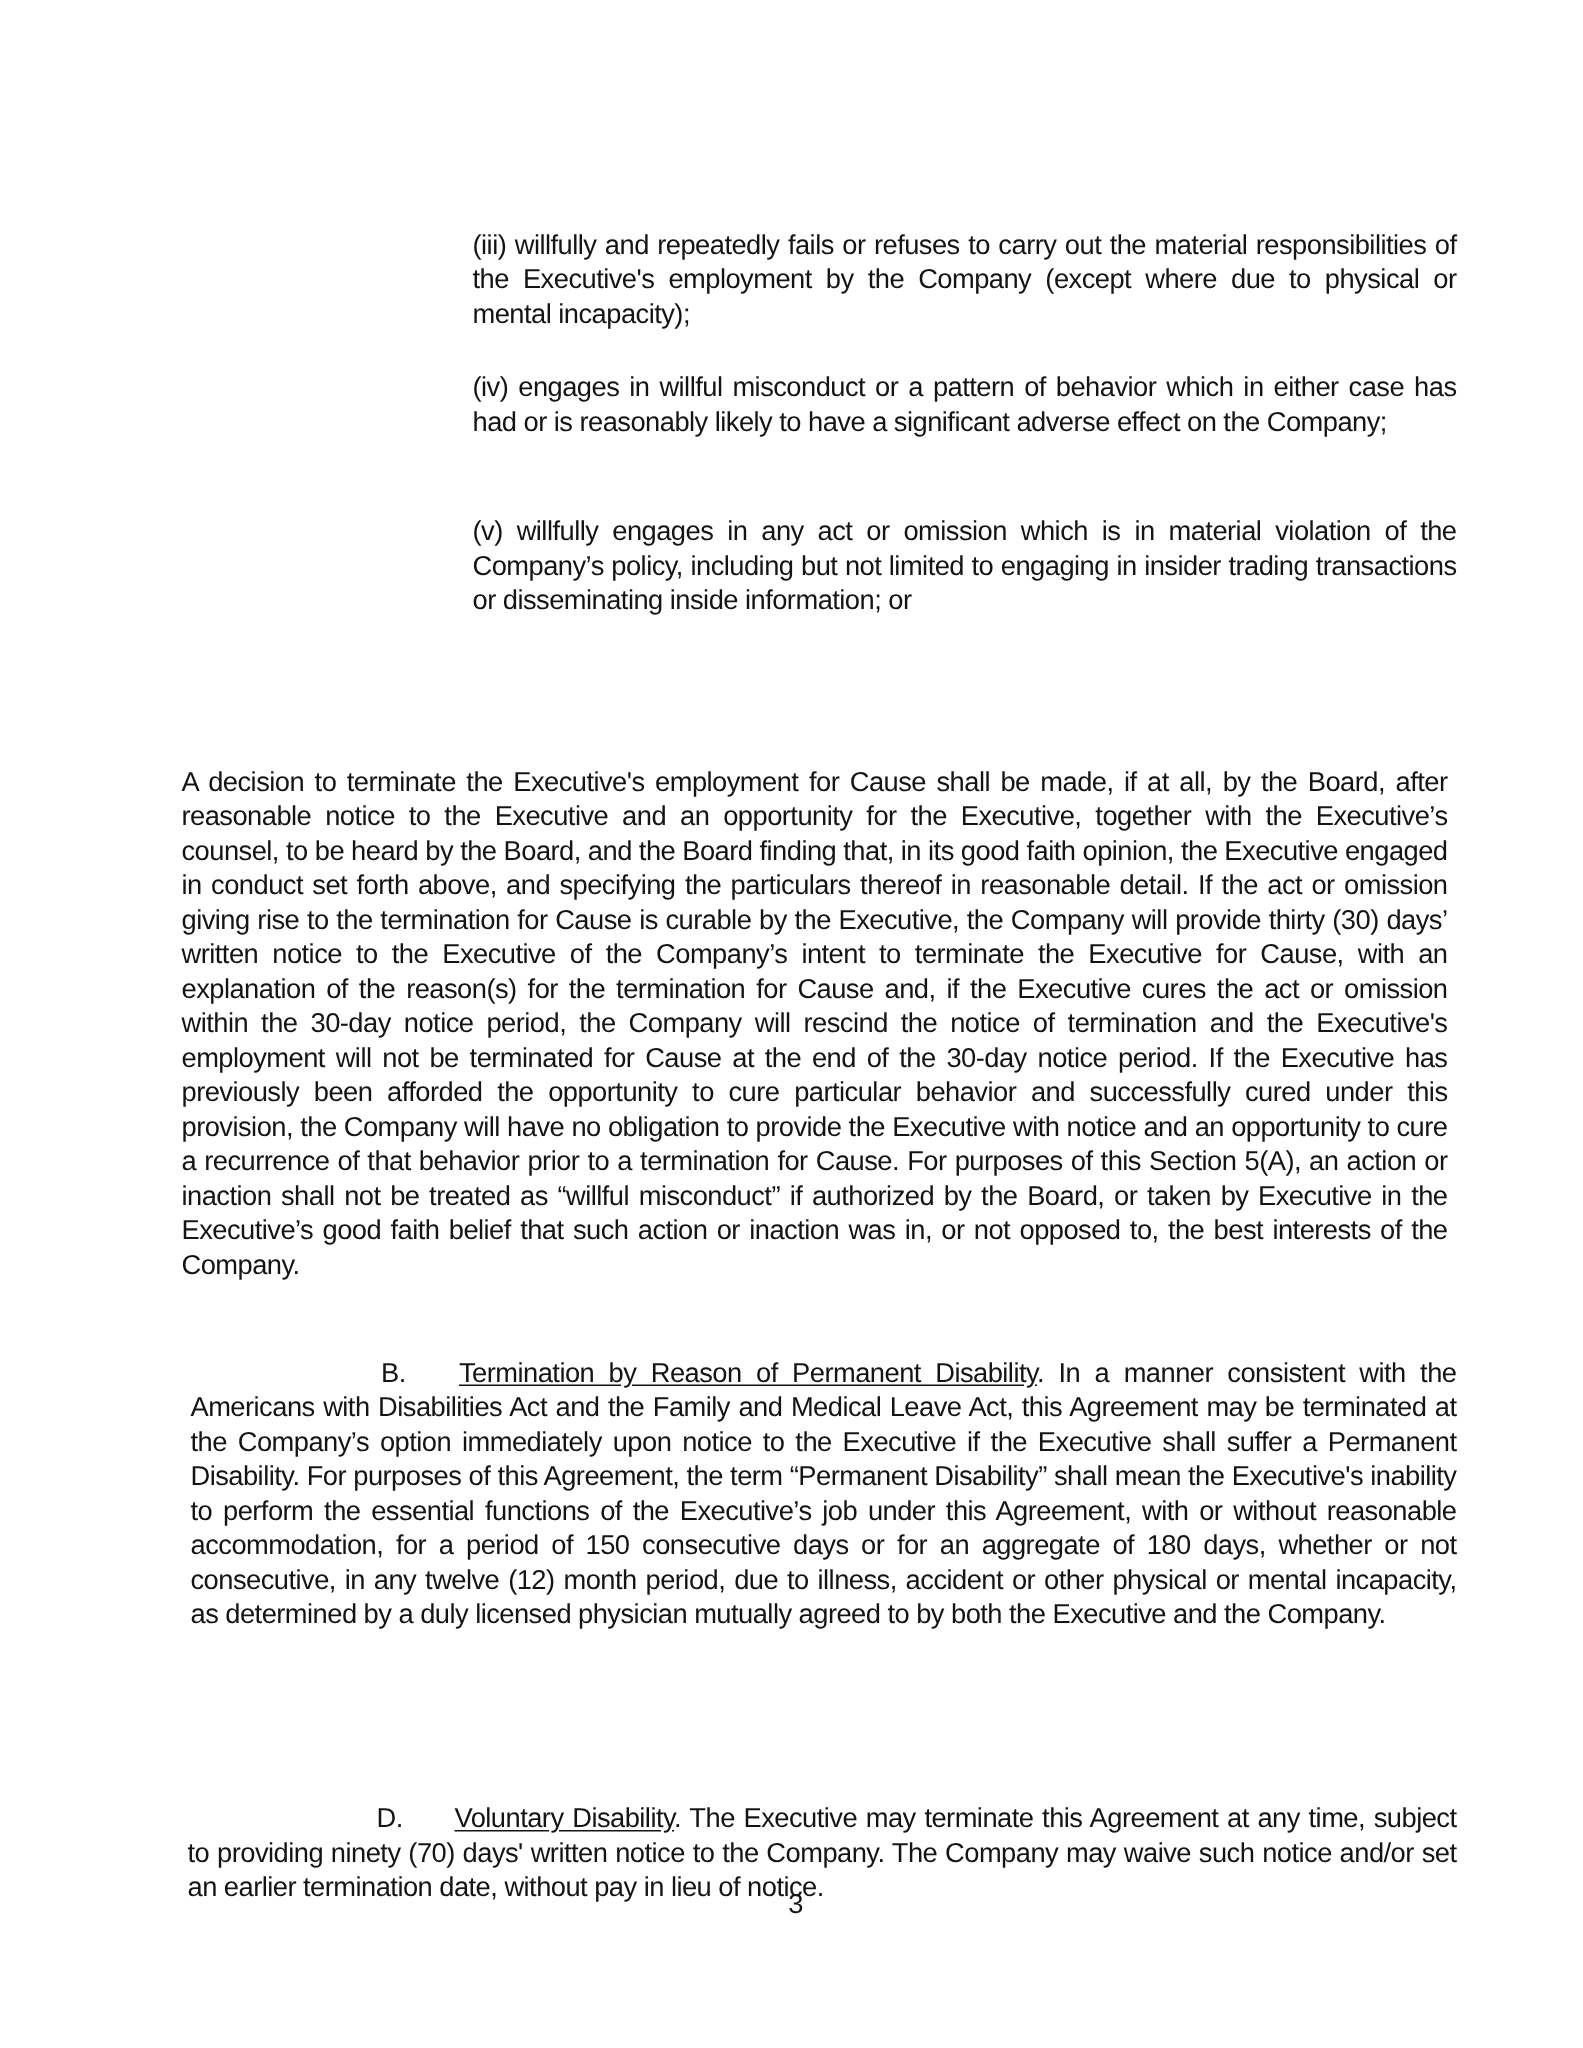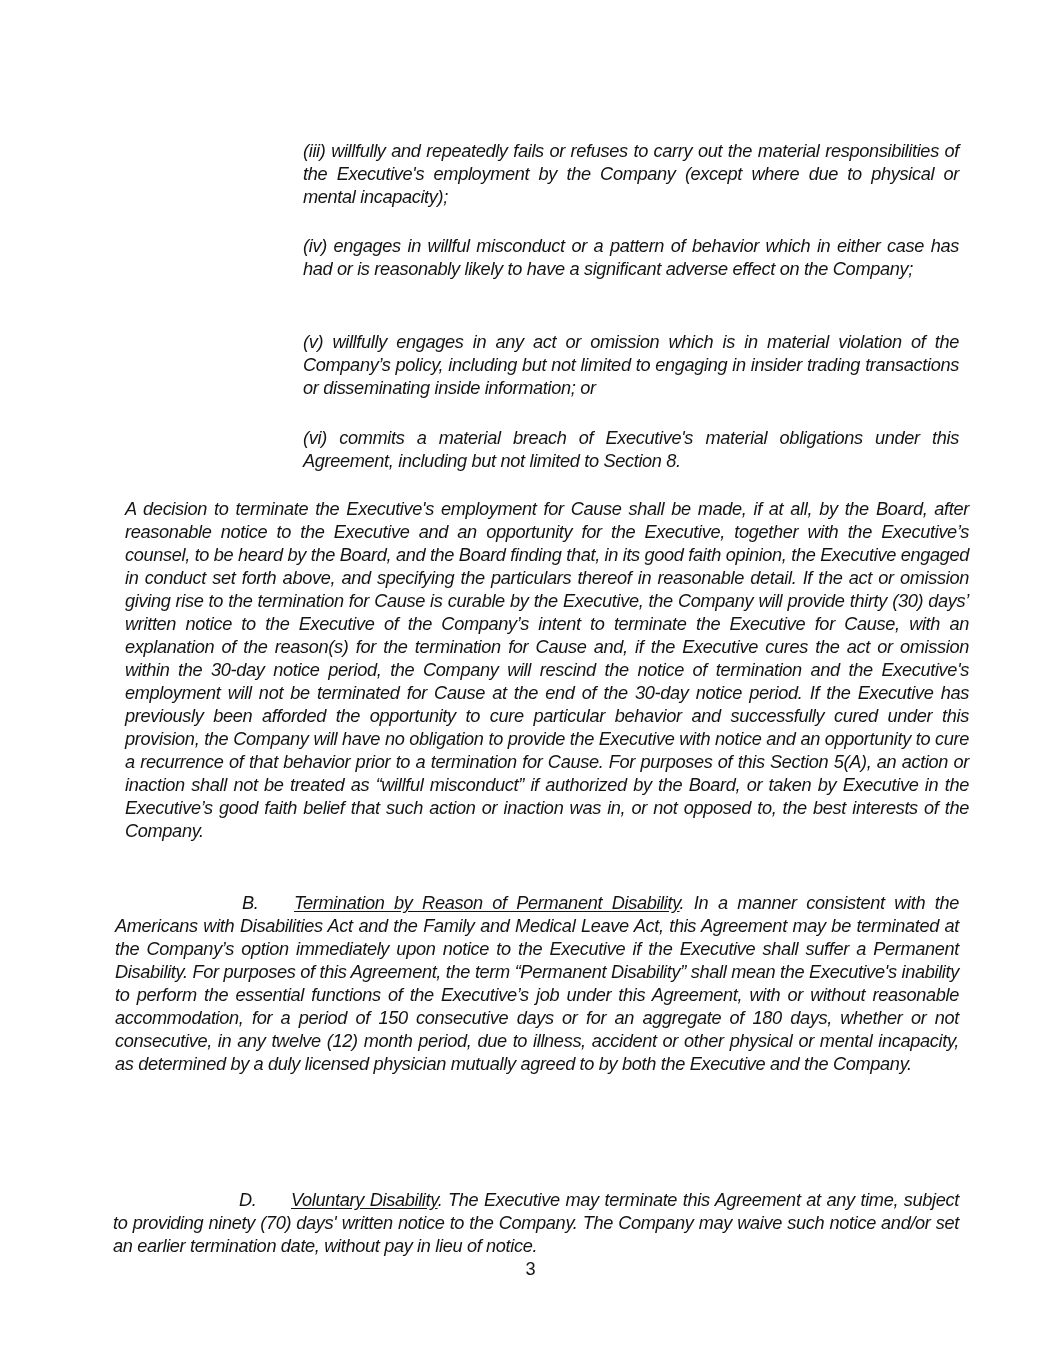--- a/index.html
+++ b/index.html
@@ -19,37 +19,36 @@
     }
     .page {
       position: absolute;
       left: 0;
       top: 0;
       width: 1055px;
       height: 1365px;
     }
     .p {
       position: absolute;
-      margin: 4px;
+      margin: 16px;
       text-align: justify;
       text-align-last: left;
       letter-spacing: -0.35px;
       word-spacing: 0px;
-      font-style: italic;
     }
     .sub {
       left: 299px;
       width: 656px;
     }
     #p-iii { top: 136px; }
     #p-iv  { top: 231px; }
     #p-v   { top: 327px; }
     #p-vi  { top: 423px; }
     #p-decision {
-      left: 121px;
+      left: 105px;
       width: 844px;
       top: 494px;
     }
     #p-b {
       left: 111px;
       width: 844px;
       top: 888px;
       text-indent: 127px;
     }
     #p-c {
@@ -87,21 +86,20 @@
     }
   </style>
 </head>
 <body>
 
 <div class="page">
 
   <p class="p sub" id="p-iii">(iii) willfully and repeatedly fails or refuses to carry out the material responsibilities of the Executive's employment by the Company (except where due to physical or mental incapacity);</p>
   <p class="p sub" id="p-v">(v)  willfully engages in any act or omission which is in material violation of the Company’s policy, including but not limited to engaging in insider trading transactions or disseminating inside information; or</p>
   <p class="p sub" id="p-iv">(iv)   engages in willful misconduct or a pattern of behavior which in either case has had or is reasonably likely to have a significant adverse effect on the Company;</p>
-  <p class="p sub" id="p-vi">(vi) commits a material breach of Executive's material obligations under this Agreement, including but not limited to Section 8.</p>
 
   <p class="p" id="p-decision">A decision to terminate the Executive's employment for Cause shall be made, if at all, by the  Board, after reasonable notice to the Executive and an opportunity for the Executive, together with the Executive’s counsel, to be heard by the Board, and the Board finding that, in its good faith opinion, the Executive engaged in conduct set forth above, and specifying the particulars thereof in reasonable detail. If the act or omission giving rise to the termination for Cause is curable by the Executive, the Company will provide thirty (30) days’ written notice to the Executive of the Company’s intent to terminate the Executive for Cause, with an explanation of the reason(s) for  the termination for Cause and, if the Executive cures the act or omission within the 30-day notice period, the Company will rescind the notice of termination and the Executive's employment will not  be terminated for Cause at the end of the 30-day notice  period.  If the Executive has previously been afforded the opportunity to cure particular behavior and successfully cured under this provision, the Company will have no obligation to provide the Executive with notice and an opportunity to cure a recurrence of that behavior prior to a termination for Cause. For purposes   of this Section 5(A), an action or inaction shall not be treated as “willful  misconduct” if authorized by the Board, or taken by Executive in the Executive’s good faith belief that such action or inaction was in, or not opposed to, the best interests of the Company.</p>
 
   <p class="p" id="p-b"><span class="sec-letter">B.</span><span class="heading-u">Termination by Reason of Permanent Disability</span><span>. In a manner consistent with the Americans with Disabilities Act and the Family and Medical Leave Act, this Agreement may be terminated at the Company’s option immediately upon notice to the Executive if the Executive shall suffer a Permanent Disability. For purposes of this Agreement, the term “Permanent Disability” shall mean the Executive's inability to perform the essential functions of the Executive’s job under this Agreement, with or without reasonable accommodation, for a period of 150 consecutive days or for an aggregate of 180 days, whether or not consecutive, in any twelve (12) month period, due to illness, accident or other physical or mental incapacity, as determined by a duly licensed physician mutually agreed to by both the Executive and the Company.</span></p>
 
 
   <p class="p" id="p-d"><span class="sec-letter">D.</span><span class="heading-u">Voluntary Disability</span><span>. The Executive may terminate this Agreement at any time, subject to providing ninety (70) days' written notice to the Company. The Company may waive such notice and/or set an earlier termination date, without pay in lieu of notice.</span></p>
 
   <div class="page-number">3</div>
 

